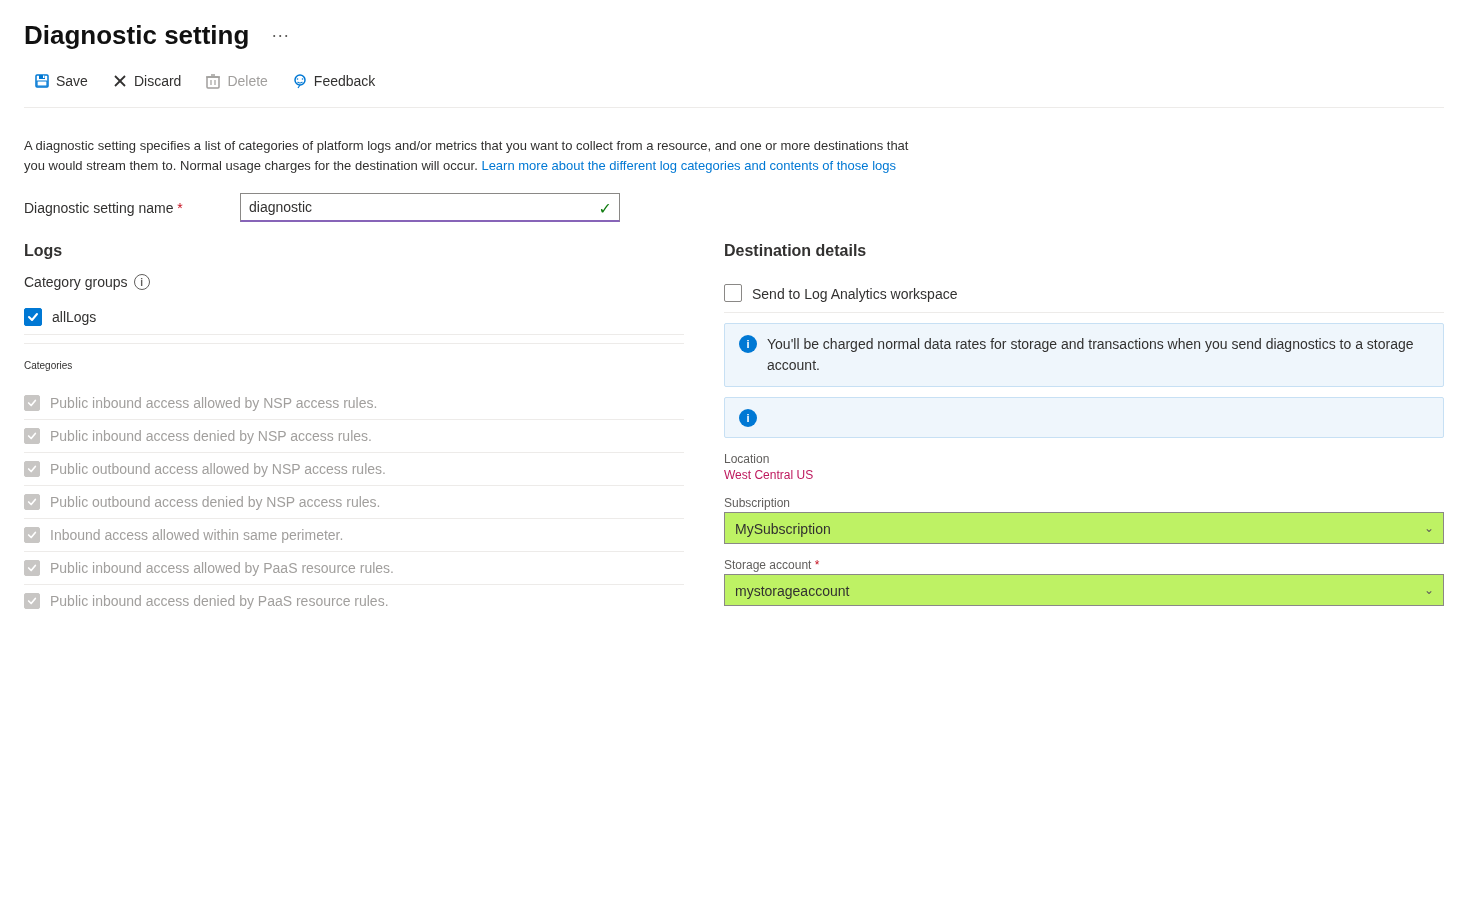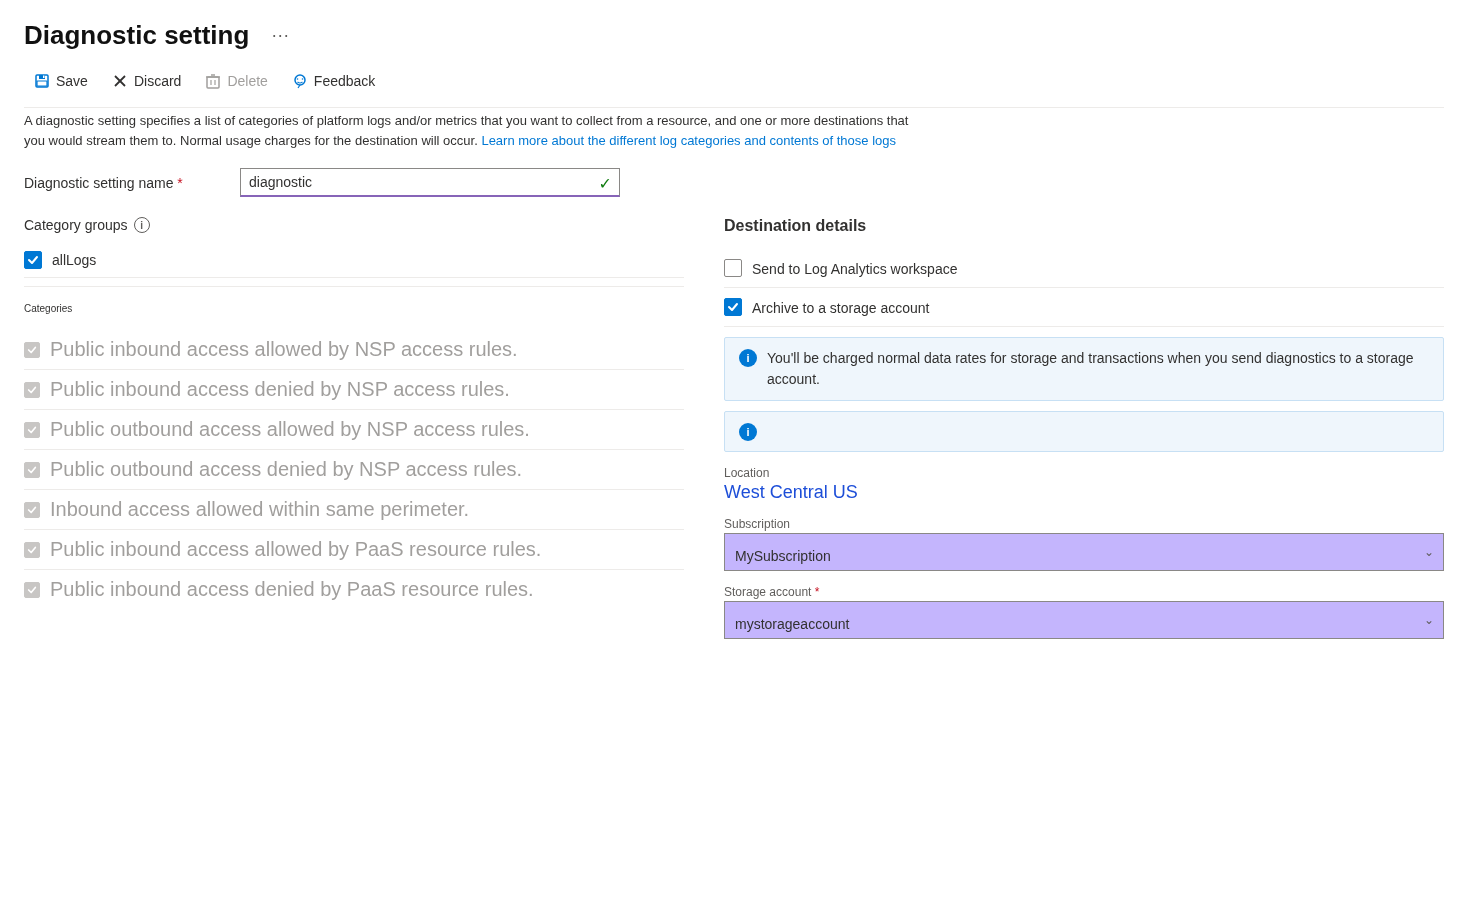--- a/index.html
+++ b/index.html
@@ -23,21 +23,21 @@
       font-size: 18px;
       color: #605e5c;
       font-weight: 400;
     }
     .toolbar {
       display: flex;
       align-items: center;
       gap: 4px;
       padding-bottom: 12px;
       border-bottom: 1px solid #edebe9;
-      margin-bottom: 3px;
+      margin-bottom: 28px;
     }
     .toolbar-btn {
       display: flex;
       align-items: center;
       gap: 6px;
       padding: 6px 10px;
       border: none;
       background: transparent;
       cursor: pointer;
       font-size: 14px;
@@ -156,21 +156,21 @@
     }
     .cb.checked {
       background: #0078d4;
       border-color: #0078d4;
     }
     .cb.checked-disabled {
       background: #c8c6c4;
       border-color: #c8c6c4;
     }
     .cb-label { font-size: 14px; color: #323130; }
-    .cb-label-disabled { font-size: 20px; color: #a19f9d; }
+    .cb-label-disabled { font-size: 14px; color: #a19f9d; }
     .categories-section { margin-top: 16px; }
     .categories-title {
       font-size: 10px;
       font-weight: 400;
       color: #323130;
       margin-bottom: 16px;
     }
     .dest-checkbox-row {
       display: flex;
       align-items: flex-end;
@@ -209,35 +209,35 @@
     }
     .dest-field-group {
       margin-top: 14px;
     }
     .dest-field-label {
       font-size: 12px;
       color: #605e5c;
       margin-bottom: 2px;
     }
     .dest-field-value {
-      font-size: 18px;
-      color: #1d4ed8;
+      font-size: 12px;
+      color: #be185d;
       margin-bottom: 10px;
     }
     .dropdown-wrapper {
       position: relative;
       width: 100%;
     }
     .dropdown-select {
       width: 100%;
-      padding: 14px 32px 6px 10px;
+      padding: 8px 32px 6px 10px;
       border: 1px solid #8a8886;
       font-size: 14px;
       color: #323130;
-      background: #c4b5fd;
+      background: #bef264;
       appearance: none;
       cursor: pointer;
       outline: none;
     }
     .dropdown-arrow {
       position: absolute;
       right: 10px;
       top: 50%;
       transform: translateY(-50%);
       pointer-events: none;
@@ -318,20 +318,21 @@
   </div>
   <div class="text-input-wrapper">
     <input type="text" value="diagnostic" style="">
     <span class="check-icon-input">✓</span>
   </div>
 </div>
 
 <div class="two-col">
 
   <div class="left-col">
+    <div class="section-title">Logs</div>
 
     <div class="subsection-title">
       <span>Category groups</span>
       <span class="info-circle">i</span>
     </div>
 
     <div class="checkbox-row">
       <div class="cb checked">
         <svg class="checkmark-svg" viewBox="0 0 12 12" fill="none">
           <polyline points="2,6 5,9 10,3" stroke="#fff" stroke-width="2" stroke-linecap="round" stroke-linejoin="round"></polyline>
@@ -407,28 +408,20 @@
   </div>
 
   <div class="right-col">
     <div class="section-title">Destination details</div>
 
     <div class="dest-checkbox-row">
       <div class="cb" style="border: 1.5px solid #8a8886;"></div>
       <span class="cb-label">Send to Log Analytics workspace</span>
     </div>
 
-    <div class="dest-checkbox-row">
-      <div class="cb checked">
-        <svg class="checkmark-svg" viewBox="0 0 12 12" fill="none">
-          <polyline points="2,6 5,9 10,3" stroke="#fff" stroke-width="2" stroke-linecap="round" stroke-linejoin="round"></polyline>
-        </svg>
-      </div>
-      <span class="cb-label">Archive to a storage account</span>
-    </div>
 
     <div class="info-banner">
       <div class="info-banner-icon">i</div>
       <div class="info-banner-text">You'll be charged normal data rates for storage and transactions when you send diagnostics to a storage account.</div>
     </div>
 
     <div class="info-banner">
       <div class="info-banner-icon">i</div>
     </div>
 

